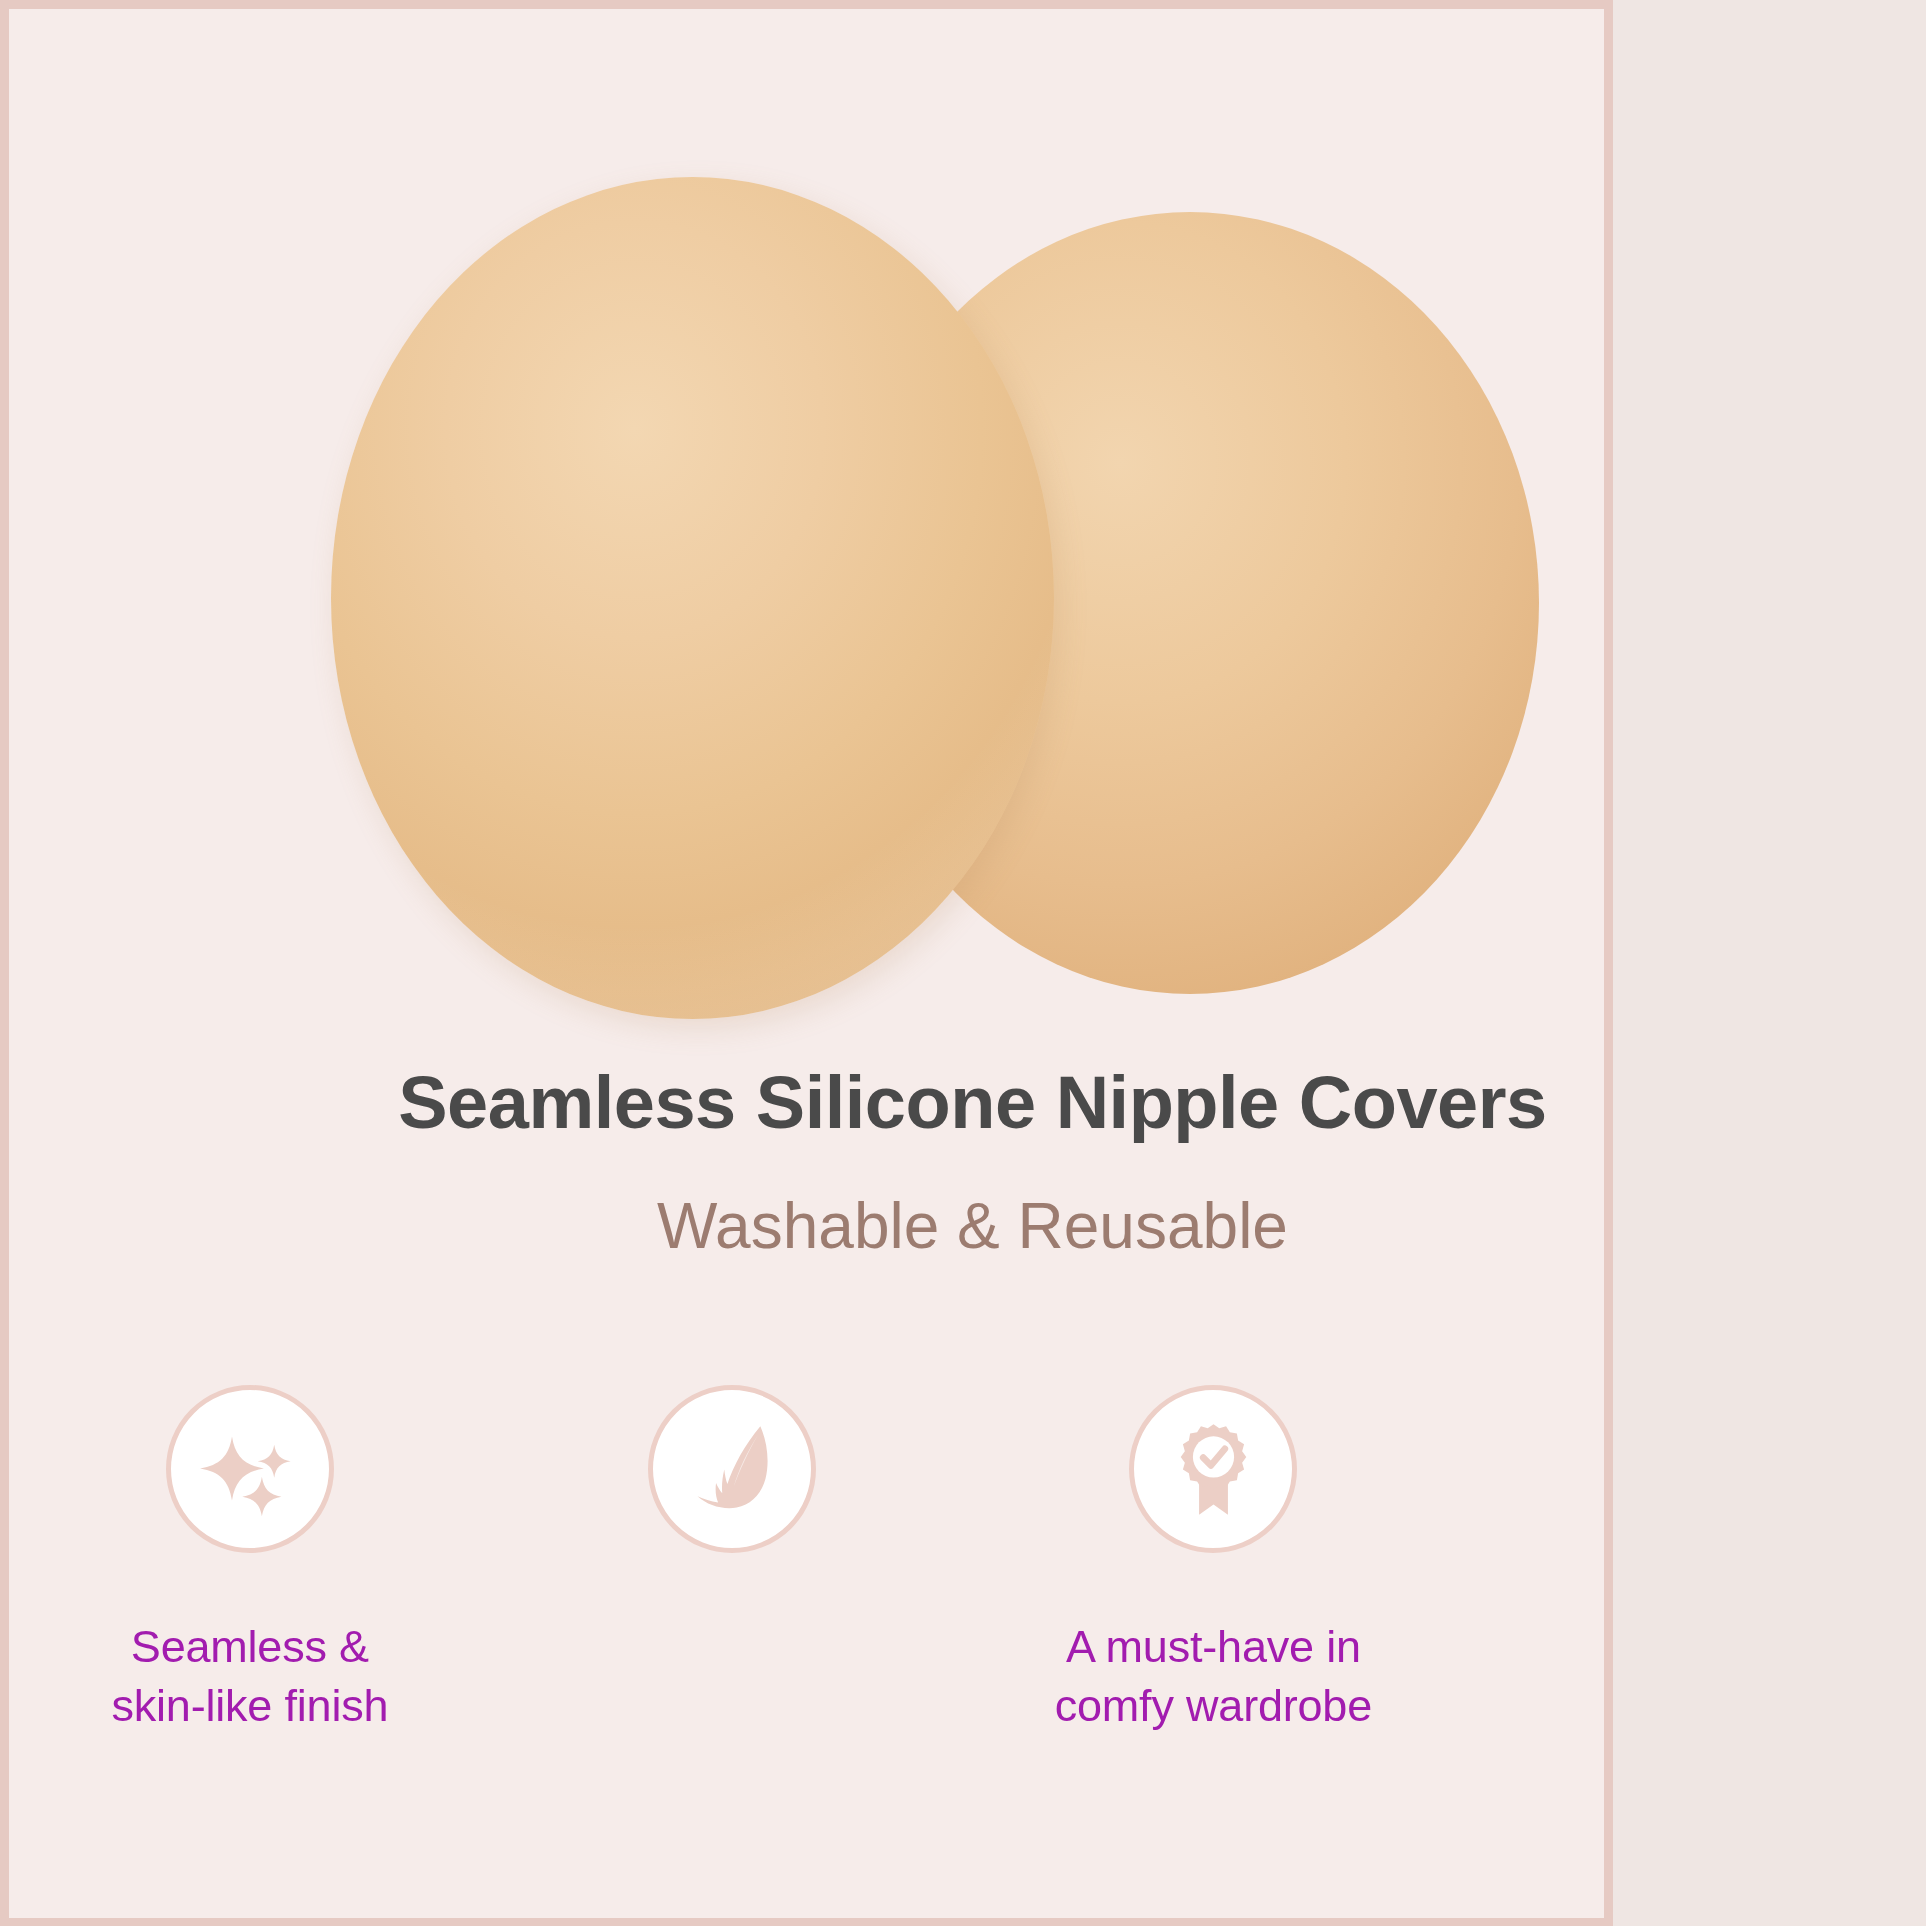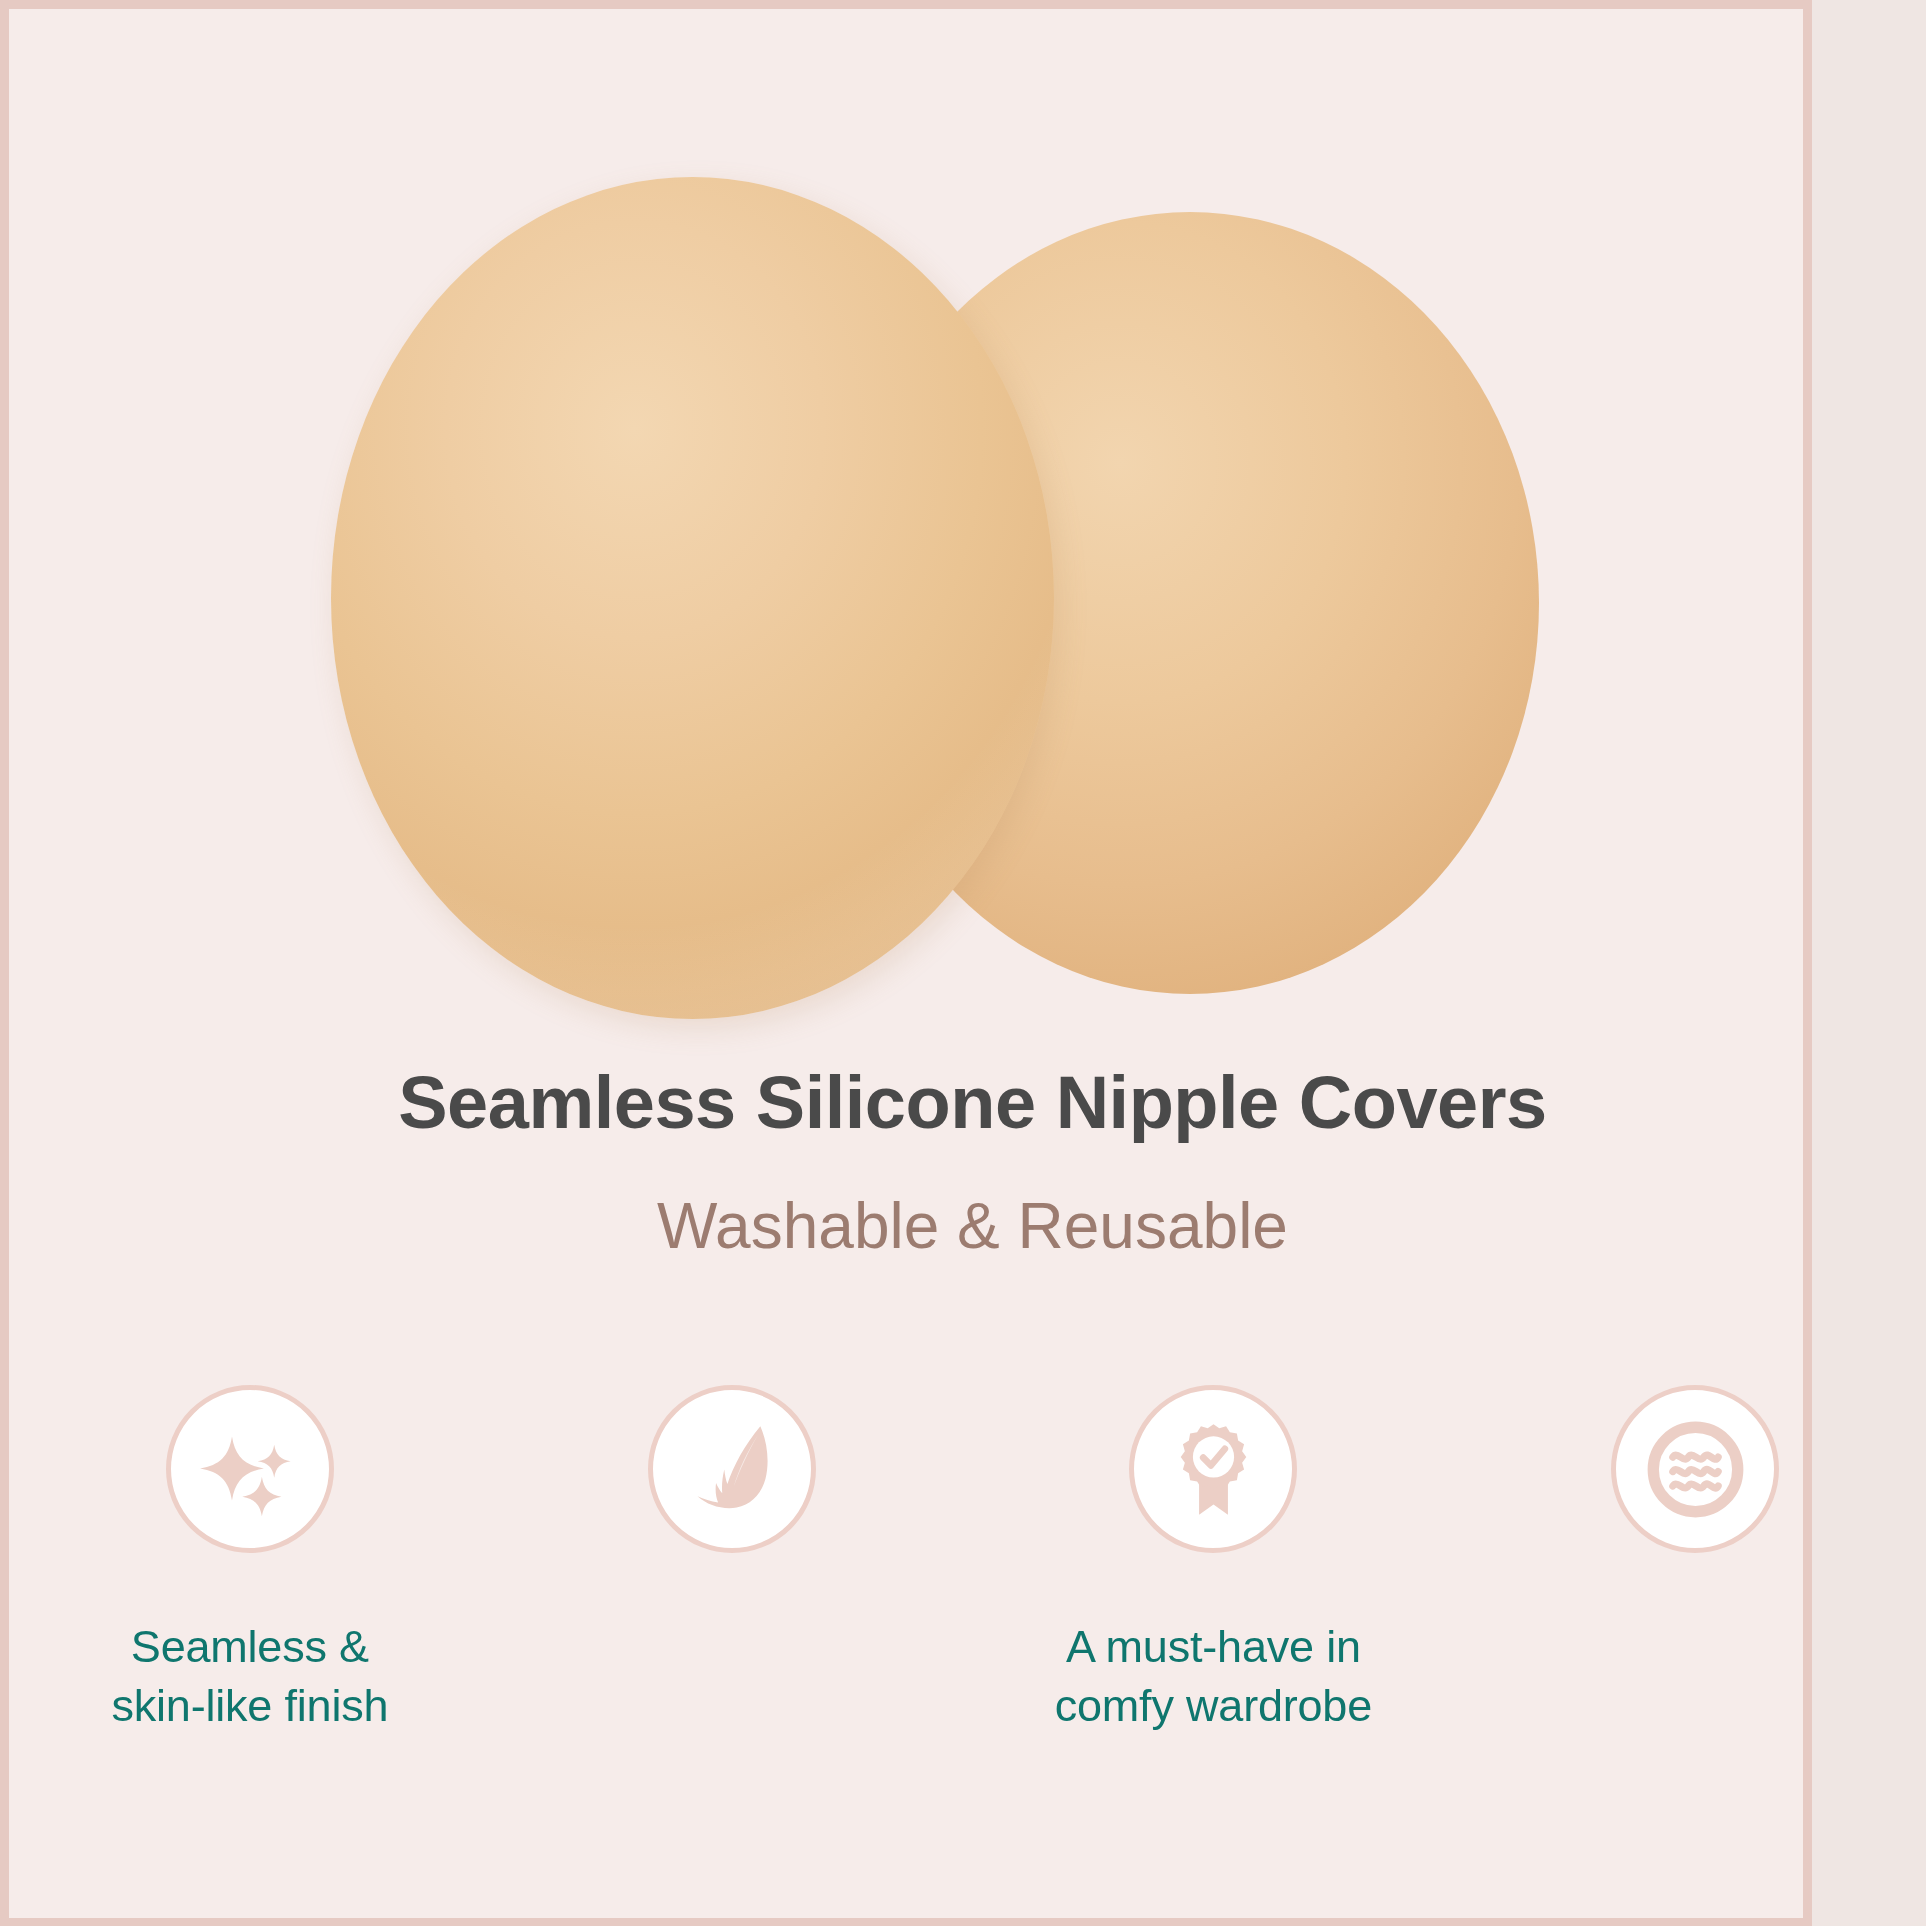--- a/index.html
+++ b/index.html
@@ -3,21 +3,21 @@
 <meta charset="utf-8">
 <style>
   html, body {
     margin: 0;
     padding: 0;
     background: #efe6e3;
   }
 
   .canvas {
     position: relative;
-    width: 1812px;
+    width: 1613px;
     height: 1927px;
     background: #f6ecea;
     box-sizing: border-box;
     border: 9px solid #e6cac3;
     overflow: hidden;
     font-family: "Liberation Sans", sans-serif;
   }
 
   
   .hero {
@@ -139,21 +139,21 @@
     width: 103px;
     height: 103px;
     display: block;
   }
 
   .caption {
     margin-top: 65px;
     text-align: center;
     font-size: 45px;
     line-height: 1.30;
-    color: #0f766e;
+    color: #a21caf;
     white-space: pre-line;
     letter-spacing: -0.2px;
   }
 </style>
 </head>
 <body>
 
 <div class="canvas">
 
   <div class="hero">

